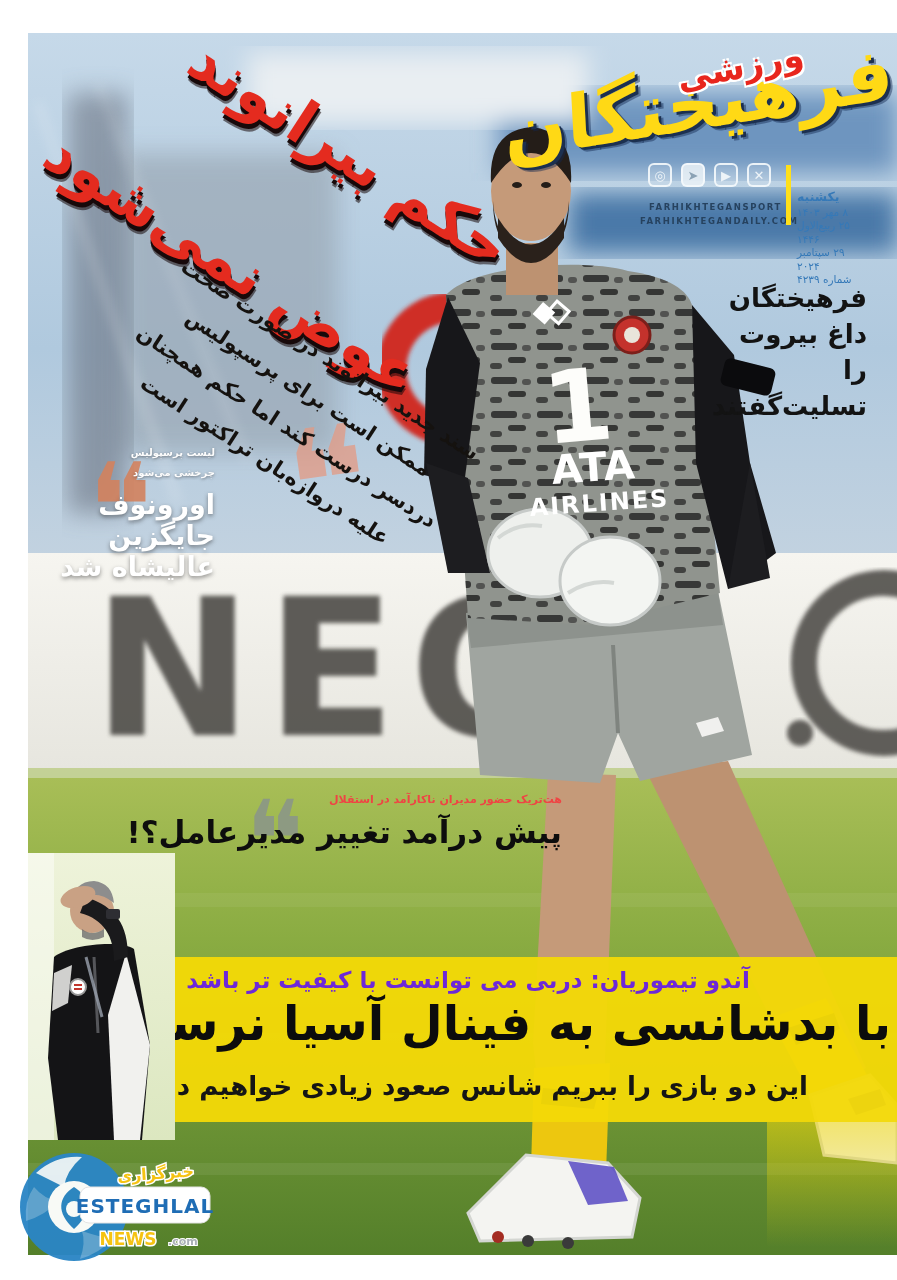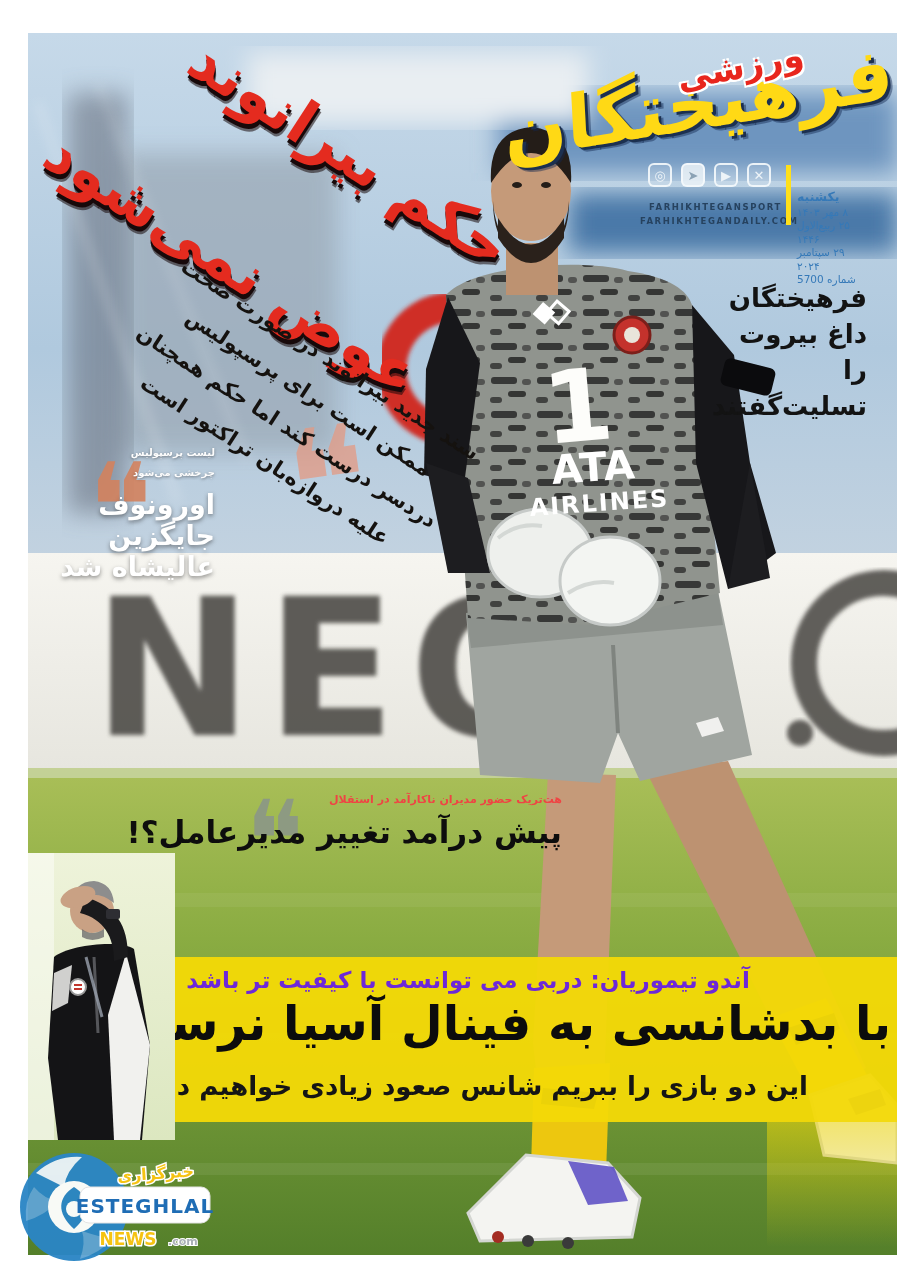--- a/index.html
+++ b/index.html
@@ -213,21 +213,21 @@
   <div class="urls">
     <div>FARHIKHTEGANSPORT</div>
     <div>FARHIKHTEGANDAILY.COM</div>
   </div>
   <div class="gold-bar"></div>
   <div class="datebox">
     <div class="weekday">یکشنبه</div>
     <div>۸ مهر ۱۴۰۳</div>
     <div>۲۵ ربیع‌الاول ۱۴۴۶</div>
     <div>۲۹ سپتامبر ۲۰۲۴</div>
-    <div>شماره 5700</div>
+    <div>شماره ۴۲۳۹</div>
   </div>
 
   <div class="quote-salmon">❝</div>
   <div class="headline-l1">حکم بیرانوند</div>
   <div class="headline-l2">عوض نمی‌شود</div>
   <div class="deck">
     <div>سند جدید بیرانوند در صورت صحت</div>
     <div>ممکن است برای پرسپولیس</div>
     <div>دردسر درست کند اما حکم همچنان</div>
     <div>علیه دروازه‌بان تراکتور است</div>

